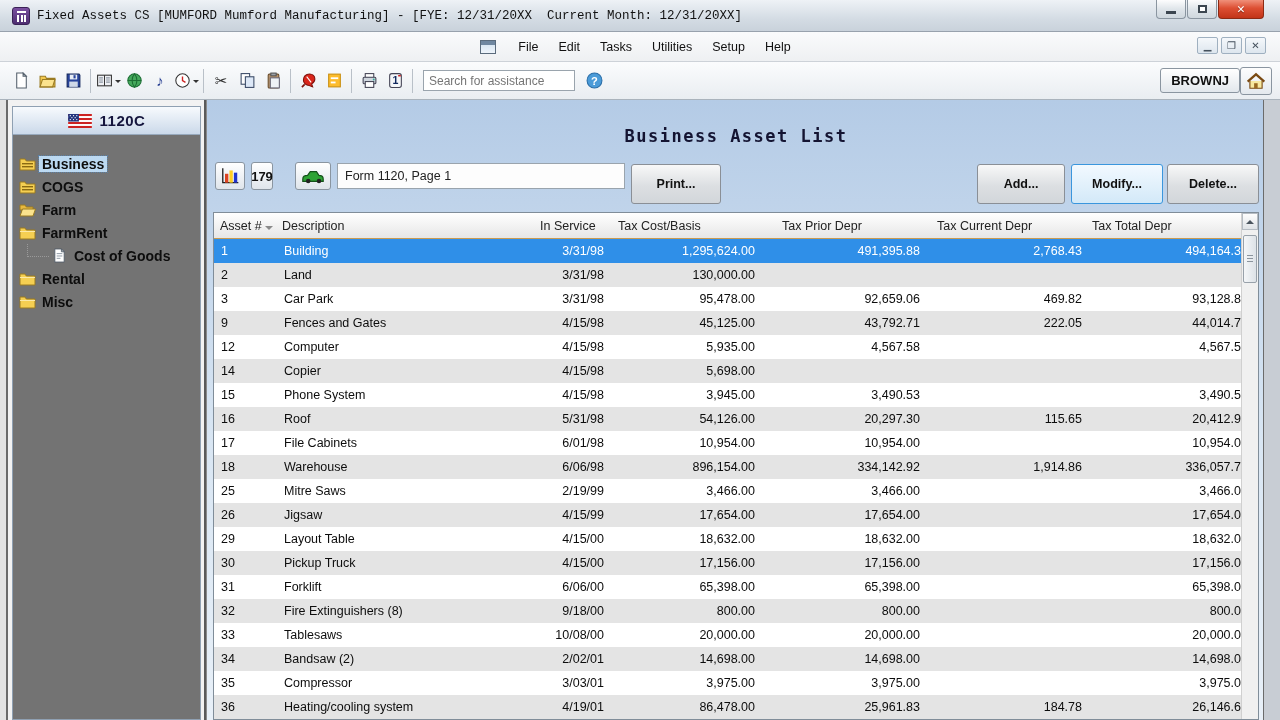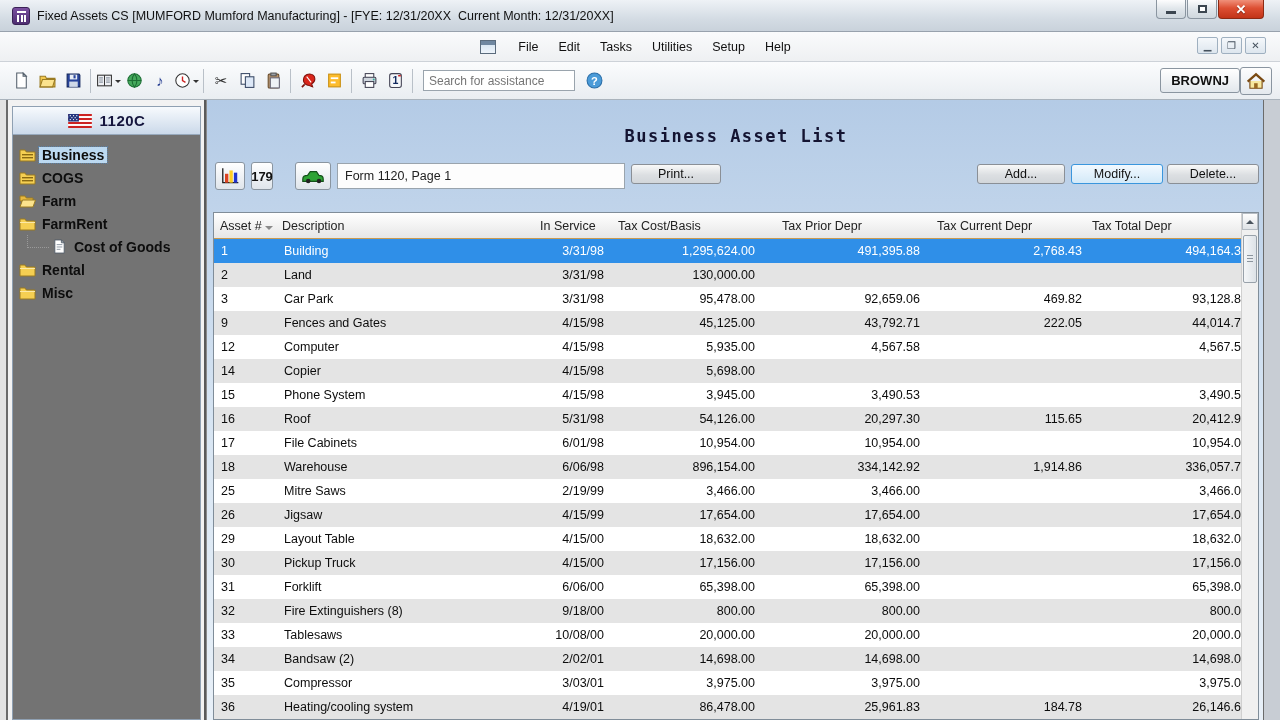--- a/index.html
+++ b/index.html
@@ -1,20 +1,20 @@
 <!DOCTYPE html>
 <html style="--selection: #2f8fe8; --stripe: #e4e4e4; --titleText: #141432;"><head>
 <meta charset="utf-8">
 <style>
   * { margin:0; padding:0; box-sizing:border-box; }
   html,body { width:1280px; height:720px; overflow:hidden; font-family:"Liberation Sans", sans-serif; background:#9aa2ac; }
   .window { position:absolute; inset:0; background:#dfe4ea; }
 
   
-  .titlebar { position:relative; height:32px; background:linear-gradient(#eef2f6,#d4dce4 60%,#c9d2db); border-bottom:1px solid #98a2ad; display:flex; align-items:center; padding-left:12px; }
+  .titlebar { position:relative; height:32px; background:linear-gradient(#eef2f6,#d4dce4 60%,#c9d2db); border-bottom:1px solid #98a2ad; display:flex; align-items:center; padding-left:12px;font-family:Liberation Mono, monospace; }
   .app-icon { width:18px; height:18px; border-radius:3px; background:linear-gradient(#7a4fa0,#4d2d70); border:1px solid #3a2156; margin-right:7px; position:relative; }
   .app-icon:before { content:""; position:absolute; left:4px; top:3px; width:9px; height:11px; background:
       linear-gradient(#fff,#fff) 0 0/9px 2px no-repeat,
       linear-gradient(#fff,#fff) 0 4px/2px 7px no-repeat,
       linear-gradient(#fff,#fff) 7px 4px/2px 7px no-repeat,
       linear-gradient(#fff,#fff) 3.5px 4px/2px 7px no-repeat; }
   .title-text { font-size:12.5px; color:#111; white-space:pre; }
   .win-controls { position:absolute; right:16px; top:0; display:flex; }
   .wbtn { width:30px; height:19px; border:1px solid #8a95a0; border-top:none; border-radius:0 0 4px 4px; background:linear-gradient(#fdfdfe,#dfe5ea 50%,#cfd7de); display:flex; align-items:center; justify-content:center; margin-left:1px; }
   .wbtn.close { width:46px; background:linear-gradient(#f0907a,#dd4f33 45%,#c23418); border-color:#8c2a14; }
@@ -45,38 +45,38 @@
   
   .content { position:absolute; top:100px; bottom:0; left:0; right:0; display:flex; background:#ececec; }
   .frame-left { width:8px; background:#e3e3e3; border-right:2px solid #6b6b6b; }
   .frame-right { width:17px; background:#c8cdd4; border-left:1px solid #6b6b6b; }
 
   
   .sidebar { width:198px; background:#f2f2f2; border-right:2px solid #5a5a5a; padding:6px 3px 0 4px; }
   .side-panel { height:100%; border:1px solid #8fa0b2; background:#737373; overflow:hidden; }
   .side-header { height:28px; background:linear-gradient(#f7fafd,#cbd9ea); border-bottom:1px solid #97a9bd; display:flex; align-items:center; justify-content:center; gap:8px; }
   .side-header-label { font-size:15px; font-weight:bold; color:#15153d; letter-spacing:.5px; }
-  .tree { padding:8px 0 0 6px; }
+  .tree { padding:17px 0 0 6px; }
   .tree-item { display:flex; align-items:center; height:23px; white-space:nowrap; overflow:hidden; cursor:default; }
   .tree-icon { width:20px; height:16px; flex:0 0 20px; display:flex; align-items:center; }
   .tree-icon svg { width:17px; height:15px; }
   .tree-label { font-size:14px; font-weight:bold; color:#0d0d0d; padding:0 3px; }
   .tree-label.sel { background:#bcd9f1; outline:1px dotted #5b80a5; }
   .connector { width:22px; height:18px; flex:0 0 22px; border-left:1px dotted #9a9a9a; border-bottom:1px dotted #9a9a9a; margin:-8px 2px 8px 8px; }
 
   
   .main { flex:1; position:relative; background:linear-gradient(#b4cbe6,#d9e6f3 55%,#e8f0f8); border-left:1px solid #8a8a8a; }
   .main-title { position:absolute; top:26px; left:6px; right:4px; text-align:center; font-family:"DejaVu Sans Mono",monospace; font-weight:bold; font-size:17px; letter-spacing:1.5px; color:var(--titleText,#141432); }
 
   .icon-btn { position:absolute; top:62px; height:28px; border:1px solid #8a95a0; border-radius:3px; background:linear-gradient(#ffffff,#dfe5eb); display:flex; align-items:center; justify-content:center; }
   .btn-chart { left:8px; width:30px; }
   .btn-179 { left:44px; width:22px; font-size:13px; font-weight:bold; color:#111; }
   .btn-car { left:88px; width:36px; }
   .form-field { position:absolute; top:63px; left:130px; width:288px; height:26px; background:#fdfdfd; border:1px solid #9aa4ad; font-size:12.5px; color:#222; display:flex; align-items:center; padding-left:7px; }
-  .push-btn { position:absolute; top:64px; height:20px; border:1px solid #8a8f96; border-radius:3px; background:linear-gradient(#f8f8f8,#dcdfe2 55%,#d2d6da); font-size:12.5px; color:#111; display:flex; align-items:center; justify-content:center; }
+  .push-btn { position:absolute; top:64px; height:40px; border:1px solid #8a8f96; border-radius:3px; background:linear-gradient(#f8f8f8,#dcdfe2 55%,#d2d6da); font-size:12.5px; color:#111; display:flex; align-items:center; justify-content:center;font-weight:bold; }
   .btn-print { left:424px; width:90px; }
   .btn-add { right:198px; width:88px; }
   .btn-modify { right:100px; width:92px; border-color:#3a96dd; box-shadow:0 0 0 1px #8fc6ee inset, 0 0 3px #5aabе8; background:linear-gradient(#f2f9ff,#d3e9f8); }
   .btn-delete { right:4px; width:92px; }
 
   
   .table-area { position:absolute; top:112px; left:6px; right:4px; bottom:0; border:1px solid #808d99; background:#fff; }
   .grid { display:grid; grid-template-columns:62px 258px 74px 150px 165px 162px minmax(0,1fr); }
   .table-header { height:26px; width:calc(100% - 17px); background:linear-gradient(#ffffff,#e6e6e6); border-bottom:1px solid #c89a50; align-items:center; }
   .th { font-size:12.5px; color:#222; padding-left:6px; display:flex; align-items:center; overflow:hidden; white-space:nowrap; }

